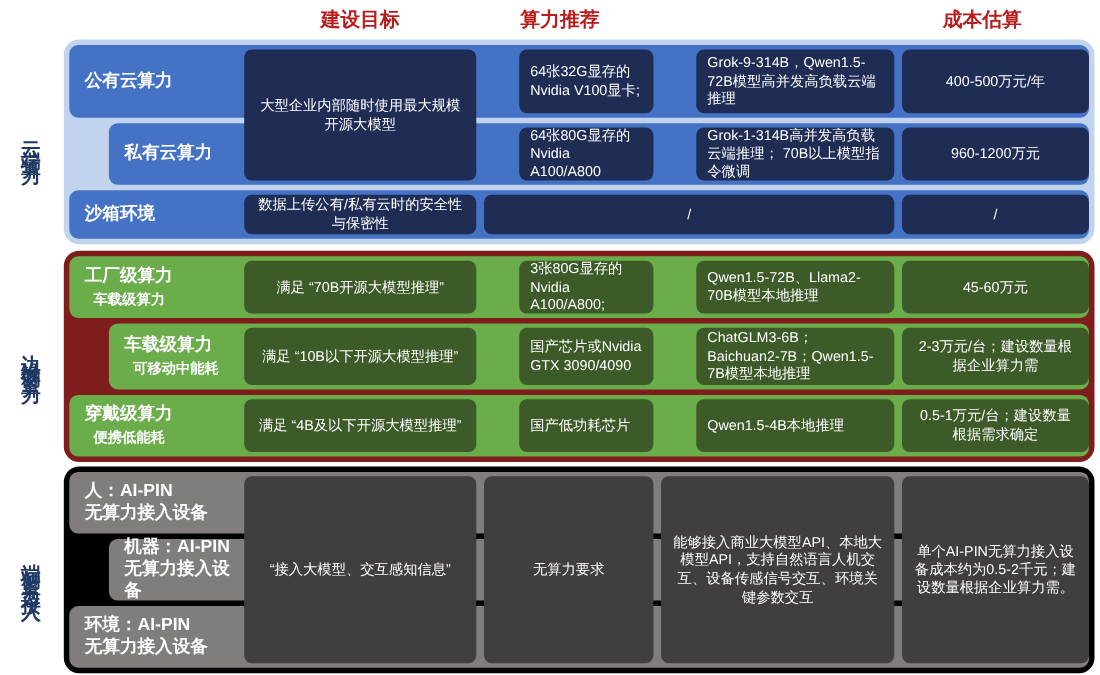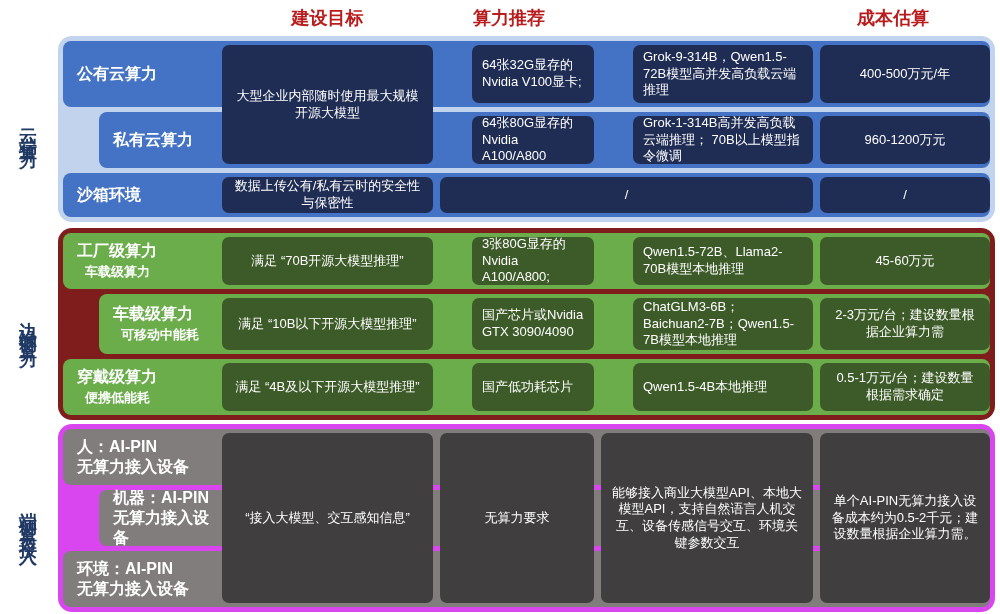--- a/index.html
+++ b/index.html
@@ -27,21 +27,21 @@
   .sl-cloud{top:36px;height:186px;}
   .sl-edge{top:228px;height:192px;}
   .sl-device{top:424px;height:188px;}
   
   .panel{
     position:absolute;left:58px;width:937px;box-sizing:border-box;
     padding:5px;border-radius:14px;
   }
   .panel-cloud{top:36px;height:186px;background:#C2D3EE;}
   .panel-edge{top:228px;height:192px;background:#7f1d1d;}
-  .panel-device{top:424px;height:188px;background:#d946ef;}
+  .panel-device{top:424px;height:188px;background:#000000;}
   .grid{
     display:grid;height:100%;
     grid-template-columns:152px 211px 154px 212px 170px;
     column-gap:7px;row-gap:5px;
   }
   .g-cloud{grid-template-rows:66px 56px 44px;}
   .g-edge{grid-template-rows:56px 60px 56px;}
   .g-device{grid-template-rows:56px 56px 56px;}
   
   .band{grid-column:1 / -1;border-radius:8px;z-index:0;}

